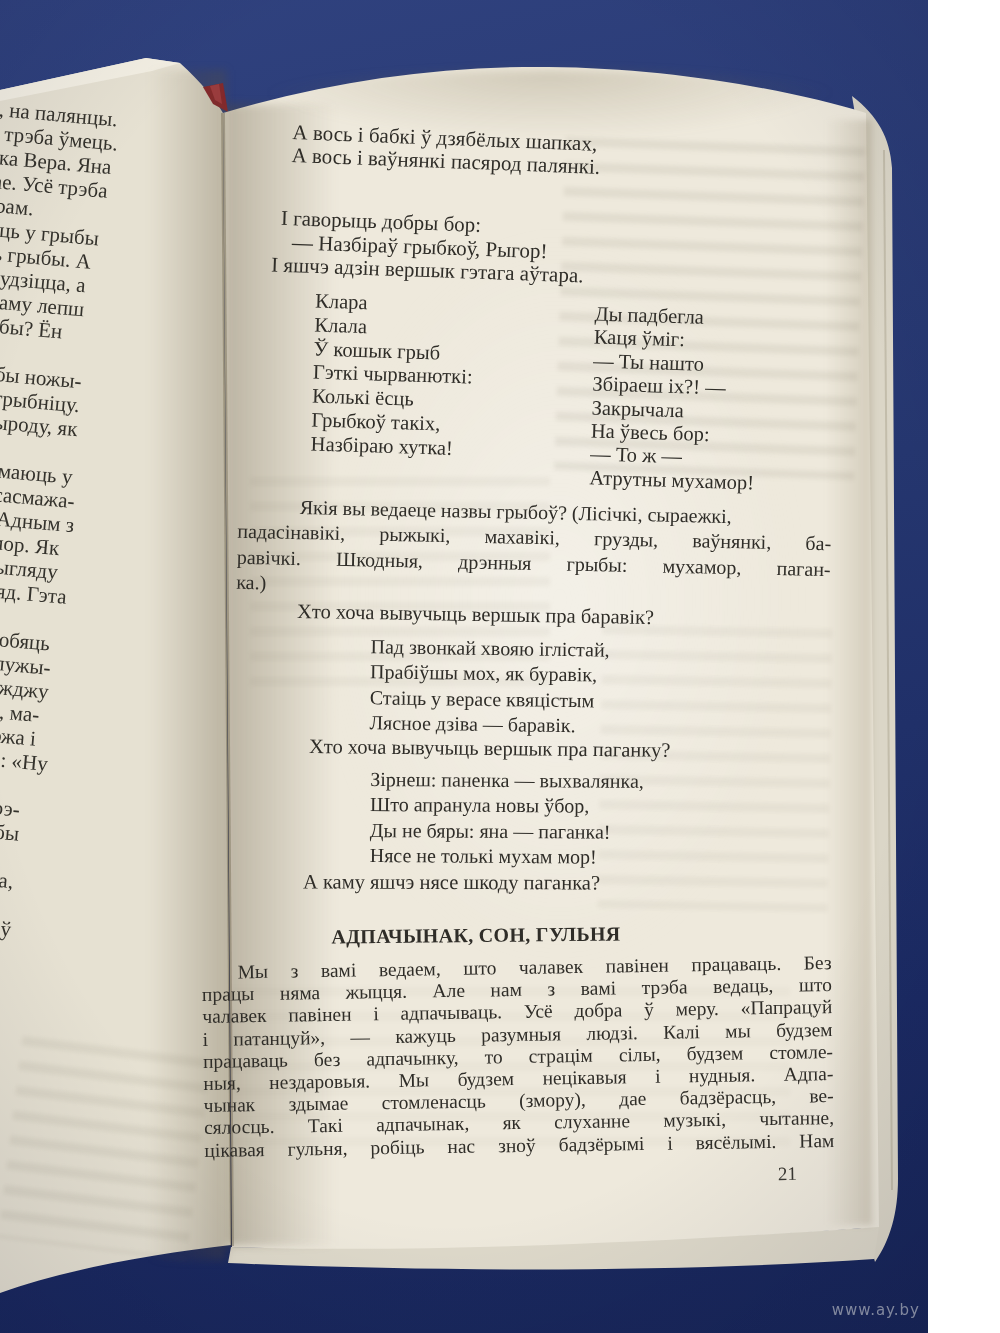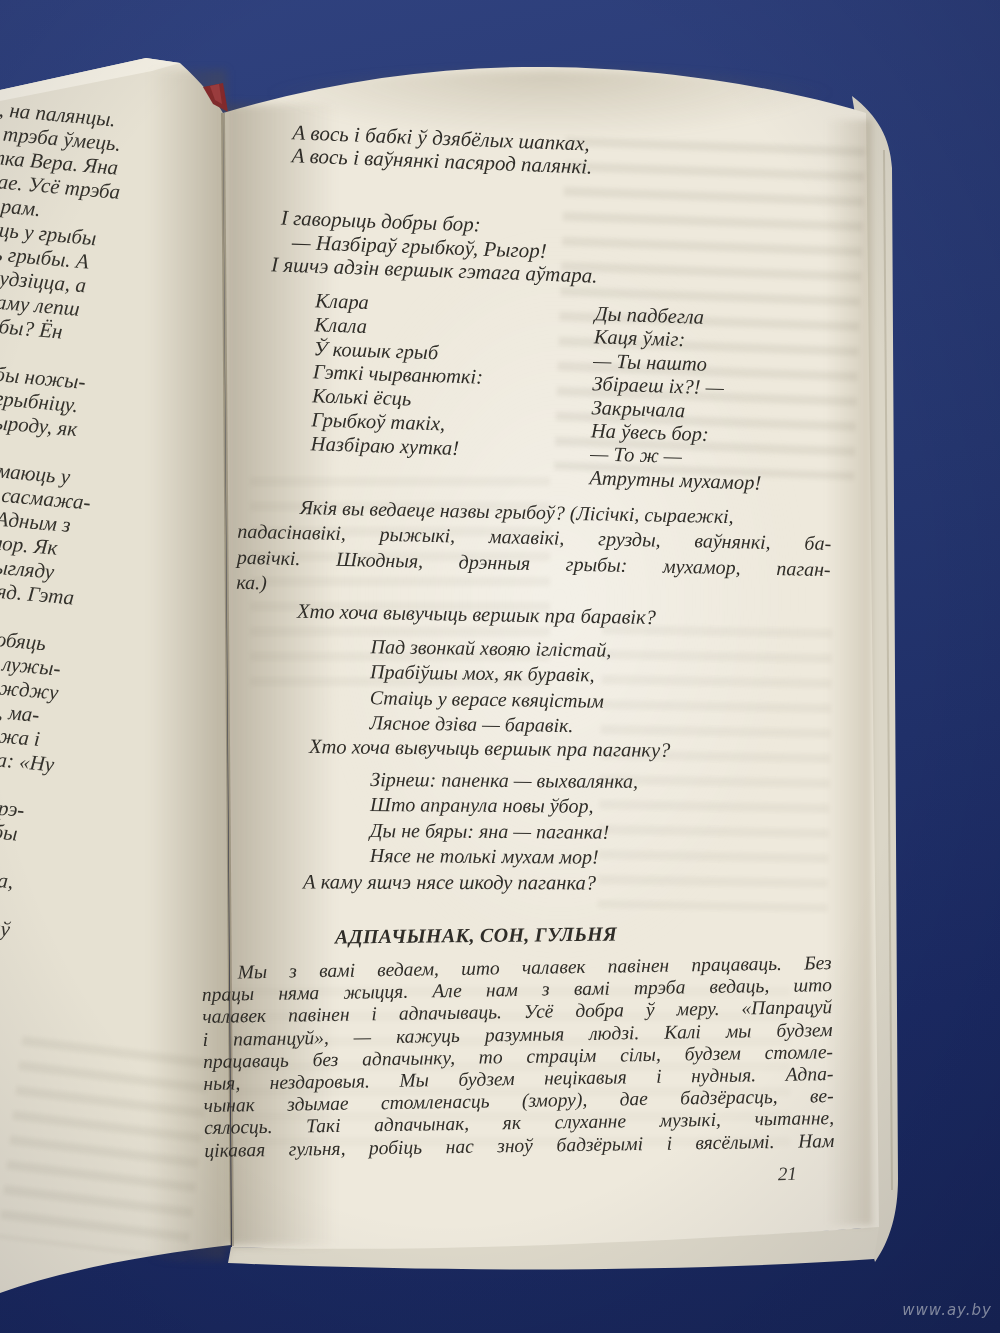--- a/index.html
+++ b/index.html
@@ -1,23 +1,22 @@
 <!DOCTYPE html>
 <html><head>
 <meta charset="utf-8">
 <style>
   html,body{margin:0;padding:0;}
   body{
     width:1000px;height:1333px;overflow:hidden;
     font-family:"Liberation Serif","DejaVu Serif",serif;
   }
   .scene{
-    position:relative;width:1000px;height:1333px;overflow:hidden;
+    position:relative;width:928px;height:1333px;overflow:hidden;
     background:linear-gradient(168deg,#30427f 0%,#25366f 42%,#1b2a63 78%,#182659 100%);
-    font-style:italic;
   }
   .book-shape{position:absolute;left:0;top:0;z-index:1;}
   
   .shade{position:absolute;pointer-events:none;z-index:2;}
   .gutter-shadow-right{left:226px;top:104px;width:110px;height:1142px;
     background:linear-gradient(to right,rgba(92,80,54,.34),rgba(92,80,54,0));
     filter:blur(4px);}
   .gutter-shadow-left{left:148px;top:70px;width:78px;height:1190px;
     background:linear-gradient(to left,rgba(92,80,54,.30),rgba(92,80,54,0));
     filter:blur(4px);}

